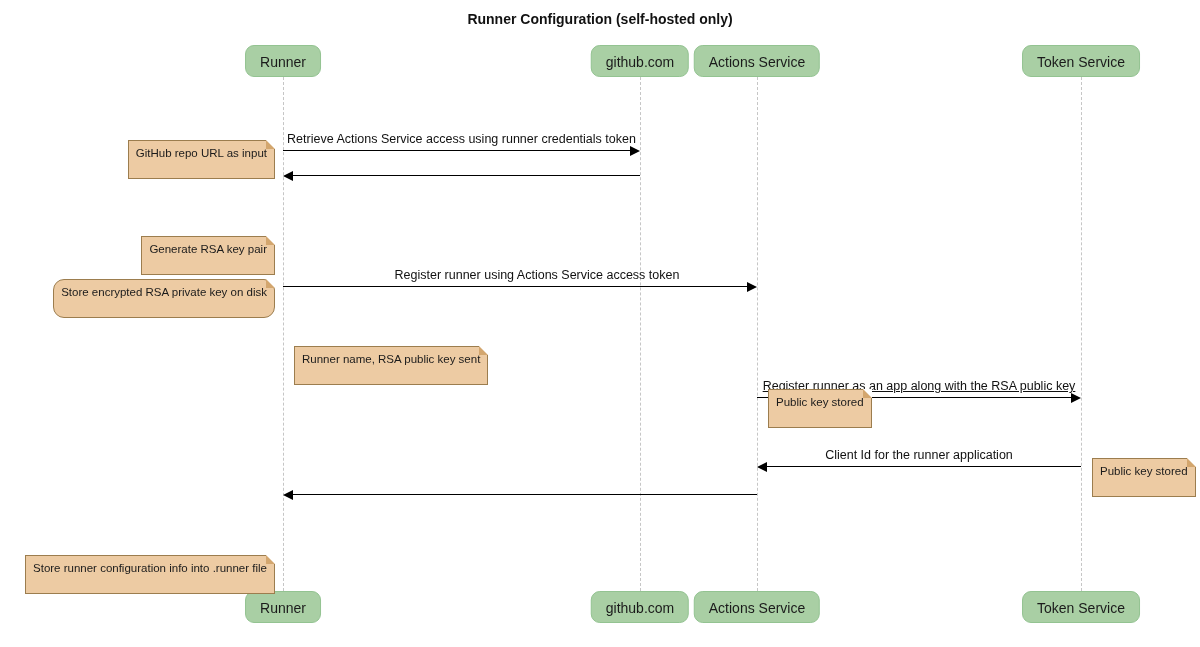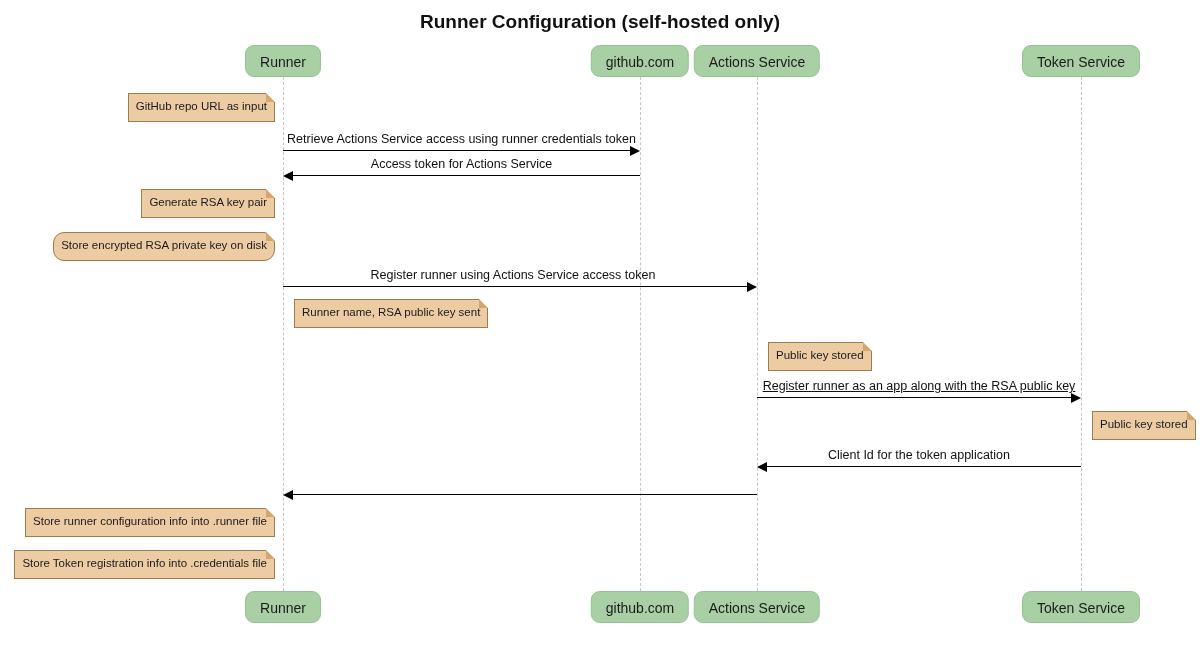--- a/index.html
+++ b/index.html
@@ -1,33 +1,33 @@
 <!DOCTYPE html>
 <html style="--actor-fill: #a9cfa4; --actor-border: #93c391; --note-fill: #edcba3; --note-border: #9c7d4e; --note-fold: #d3a66e; --lifeline: #c6c6c6; --arrow: #000000;"><head>
 <meta charset="utf-8">
 <style>
   html,body{margin:0;padding:0;background:#ffffff;}
   body{font-family:"Liberation Sans","DejaVu Sans",sans-serif;color:#111;}
   #diagram{position:relative;width:1200px;height:647px;background:#fff;overflow:hidden;}
   .title{position:absolute;top:11px;left:0;width:1200px;text-align:center;
-         font-size:19px;font-weight:bold;color:#111;}
+         font-size:14px;font-weight:bold;color:#111;}
   .actor-box{position:absolute;transform:translateX(-50%);height:32px;line-height:32px;
          padding:0 14px;border-radius:9px;font-size:14px;white-space:nowrap;
          background:var(--actor-fill,#a9cfa4);border:1px solid var(--actor-border,#93c391);
          color:#1b1b1b;box-sizing:border-box;text-align:right;}
   .lifeline{position:absolute;width:0;border-left:1px dashed var(--lifeline,#c6c6c6);}
   .msg-label{position:absolute;text-align:center;font-size:12.5px;white-space:nowrap;color:#111;}
   .msg-line{position:absolute;height:0;border-top:1px solid var(--arrow,#000);}
   .arrowhead{position:absolute;width:0;height:0;border-top:5px solid transparent;
          border-bottom:5px solid transparent;}
   .arrowhead.right{border-left:10px solid var(--arrow,#000);}
   .arrowhead.left{border-right:10px solid var(--arrow,#000);}
   .note{position:absolute;background:var(--note-fill,#edcba3);border:1px solid var(--note-border,#9c7d4e);
-        font-size:11.5px;padding:6px 7px 9px 7px;white-space:nowrap;color:#1b1b1b;
-        box-sizing:border-box;}
+        font-size:11.5px;padding:6px 7px 19px 7px;white-space:nowrap;color:#1b1b1b;
+        box-sizing:border-box;margin-top:47px;}
   .note .fold{position:absolute;top:-1px;right:-1px;width:0;height:0;
         border-bottom:9px solid var(--note-fold,#d3a66e);border-right:9px solid #fff;}
 </style>
 </head>
 <body>
 
 <div id="diagram">
   <div class="title">Runner Configuration (self-hosted only)</div>
 <div class="lifeline" style="left: 282.5px; top: 77px; height: 514px;"></div>
     <div class="actor-box" style="left: 283px; top: 45px;">Runner</div>
@@ -37,35 +37,33 @@
     <div class="actor-box" style="left: 640px; top: 591px;">github.com</div>
     <div class="lifeline" style="left: 756.5px; top: 77px; height: 514px;"></div>
     <div class="actor-box" style="left: 757px; top: 45px;">Actions Service</div>
     <div class="actor-box" style="left: 757px; top: 591px;">Actions Service</div>
     <div class="lifeline" style="left: 1080.5px; top: 77px; height: 514px;"></div>
     <div class="actor-box" style="left: 1081px; top: 45px;">Token Service</div>
     <div class="actor-box" style="left: 1081px; top: 591px;">Token Service</div>
     <div class="msg-label" style="left: 283px; width: 357px; top: 132px;">Retrieve Actions Service access using runner credentials token</div>
     <div class="msg-line" style="left: 283px; width: 348px; top: 150px;"></div>
     <div class="arrowhead right" style="top: 145.5px; left: 630px;"></div>
-    <div class="msg-label" style="left: 283px; width: 357px; top: 157px;">Access token for Actions Service</div>
     <div class="msg-line" style="left: 292px; width: 348px; top: 175px;"></div>
     <div class="arrowhead left" style="top: 170.5px; left: 283px;"></div>
-    <div class="msg-label" style="left: 276px; width: 474px; top: 268px;">Register runner using Actions Service access token</div>
+    <div class="msg-label" style="left: 300px; width: 474px; top: 268px;">Register runner using Actions Service access token</div>
     <div class="msg-line" style="left: 283px; width: 465px; top: 286px;"></div>
     <div class="arrowhead right" style="top: 281.5px; left: 747px;"></div>
     <div class="msg-label" style="left: 757px; width: 324px; top: 379px; text-decoration: underline;">Register runner as an app along with the RSA public key</div>
     <div class="msg-line" style="left: 757px; width: 315px; top: 397px;"></div>
     <div class="arrowhead right" style="top: 392.5px; left: 1071px;"></div>
-    <div class="msg-label" style="left: 757px; width: 324px; top: 448px;">Client Id for the token application</div>
+    <div class="msg-label" style="left: 757px; width: 324px; top: 448px;">Client Id for the runner application</div>
     <div class="msg-line" style="left: 766px; width: 315px; top: 466px;"></div>
     <div class="arrowhead left" style="top: 461.5px; left: 757px;"></div>
     <div class="msg-line" style="left: 292px; width: 465px; top: 494px;"></div>
     <div class="arrowhead left" style="top: 489.5px; left: 283px;"></div>
     <div class="note" style="top: 93px; right: 925px;">GitHub repo URL as input<span class="fold"></span></div>
     <div class="note" style="top: 189px; right: 925px;">Generate RSA key pair<span class="fold"></span></div>
     <div class="note" style="top: 232px; right: 925px; border-radius: 11px;">Store encrypted RSA private key on disk<span class="fold"></span></div>
     <div class="note" style="top: 299px; left: 294px; text-align: center;">Runner name, RSA public key sent<span class="fold"></span></div>
     <div class="note" style="top: 342px; left: 768px;">Public key stored<span class="fold"></span></div>
     <div class="note" style="top: 411px; left: 1092px;">Public key stored<span class="fold"></span></div>
     <div class="note" style="top: 508px; right: 925px; text-align: right;">Store runner configuration info into .runner file<span class="fold"></span></div>
-    <div class="note" style="top: 550px; right: 925px;">Store Token registration info into .credentials file<span class="fold"></span></div>
   </div>
 
 </body></html>

